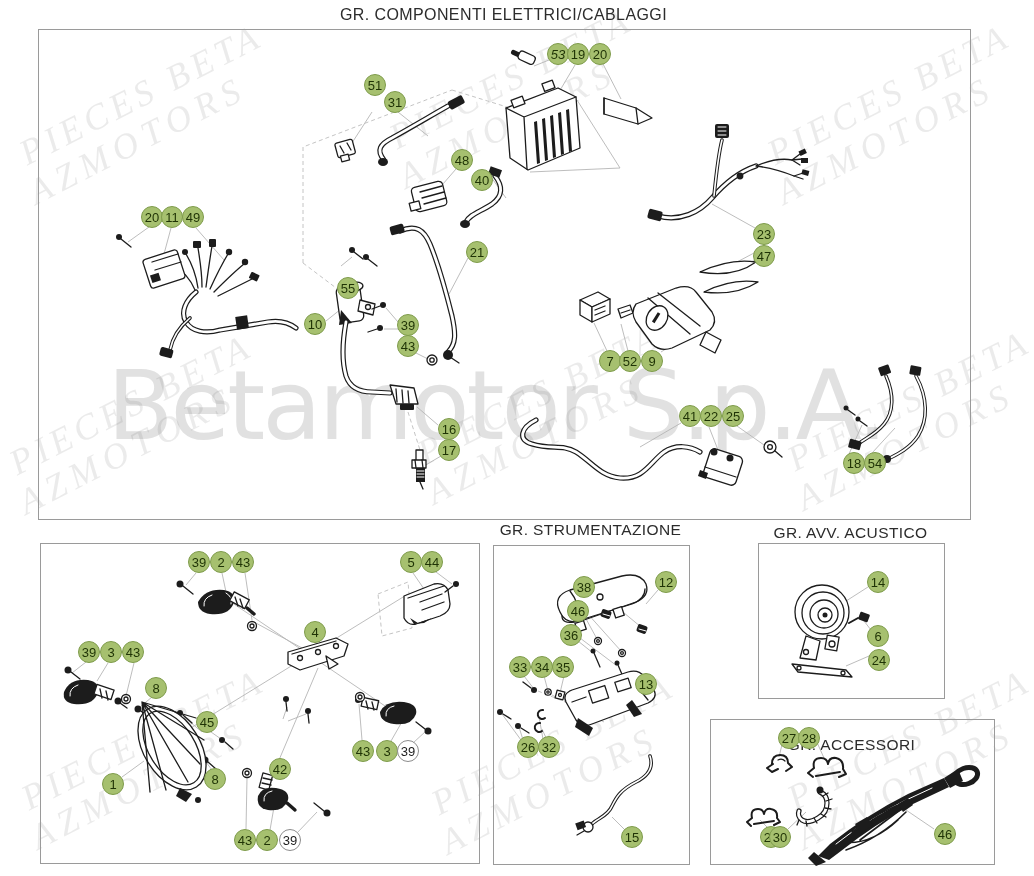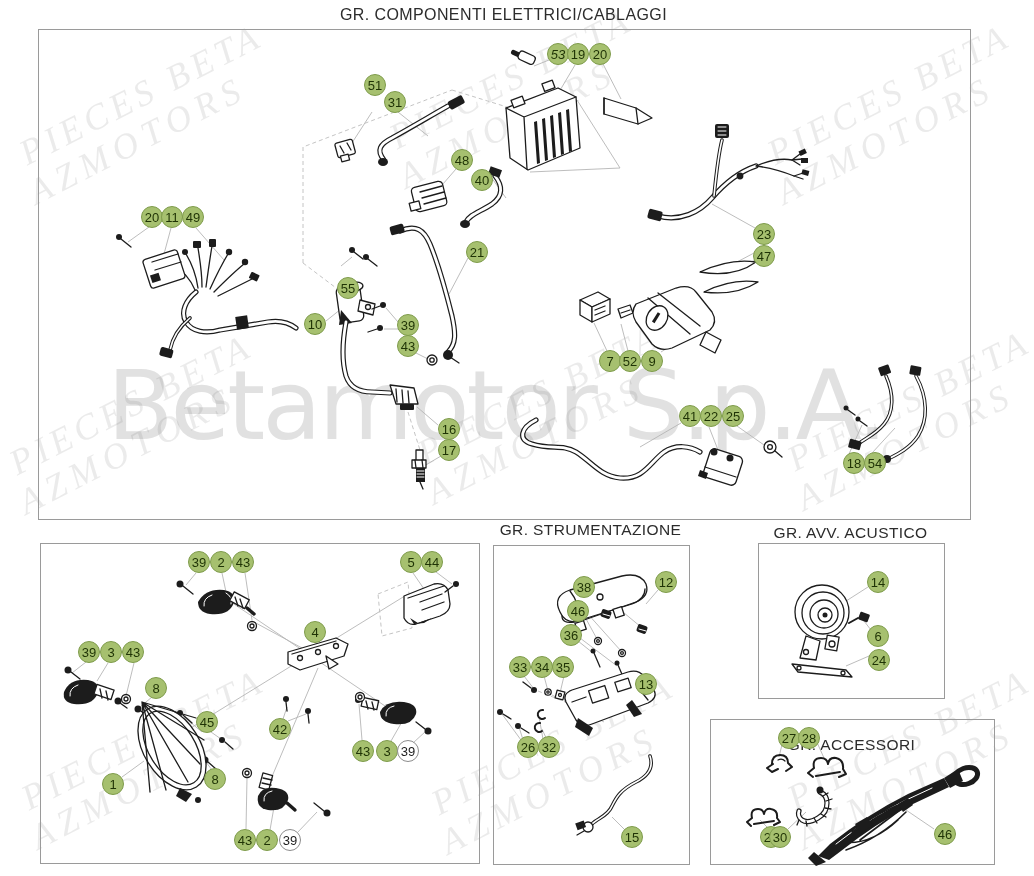--- a/index.html
+++ b/index.html
@@ -522,21 +522,21 @@
       <div class="badge green" style="left: 210px; top: 551px;">2</div>
       <div class="badge green" style="left: 232px; top: 551px;">43</div>
       <div class="badge green" style="left: 400px; top: 551px;">5</div>
       <div class="badge green" style="left: 421px; top: 551px;">44</div>
       <div class="badge green" style="left: 304px; top: 621px;">4</div>
       <div class="badge green" style="left: 78px; top: 641px;">39</div>
       <div class="badge green" style="left: 100px; top: 641px;">3</div>
       <div class="badge green" style="left: 122px; top: 641px;">43</div>
       <div class="badge green" style="left: 145px; top: 677px;">8</div>
       <div class="badge green" style="left: 196px; top: 711px;">45</div>
-      <div class="badge green" style="left: 269px; top: 718px;">42</div>
+      <div class="badge green" style="left: 269px; top: 758px;">42</div>
       <div class="badge green" style="left: 352px; top: 740px;">43</div>
       <div class="badge green" style="left: 376px; top: 740px;">3</div>
       <div class="badge white" style="left: 397px; top: 740px;">39</div>
       <div class="badge green" style="left: 102px; top: 773px;">1</div>
       <div class="badge green" style="left: 204px; top: 768px;">8</div>
       <div class="badge green" style="left: 234px; top: 829px;">43</div>
       <div class="badge green" style="left: 256px; top: 829px;">2</div>
       <div class="badge white" style="left: 279px; top: 829px;">39</div>
       <div class="badge green" style="left: 573px; top: 576px;">38</div>
       <div class="badge green" style="left: 655px; top: 571px;">12</div>

